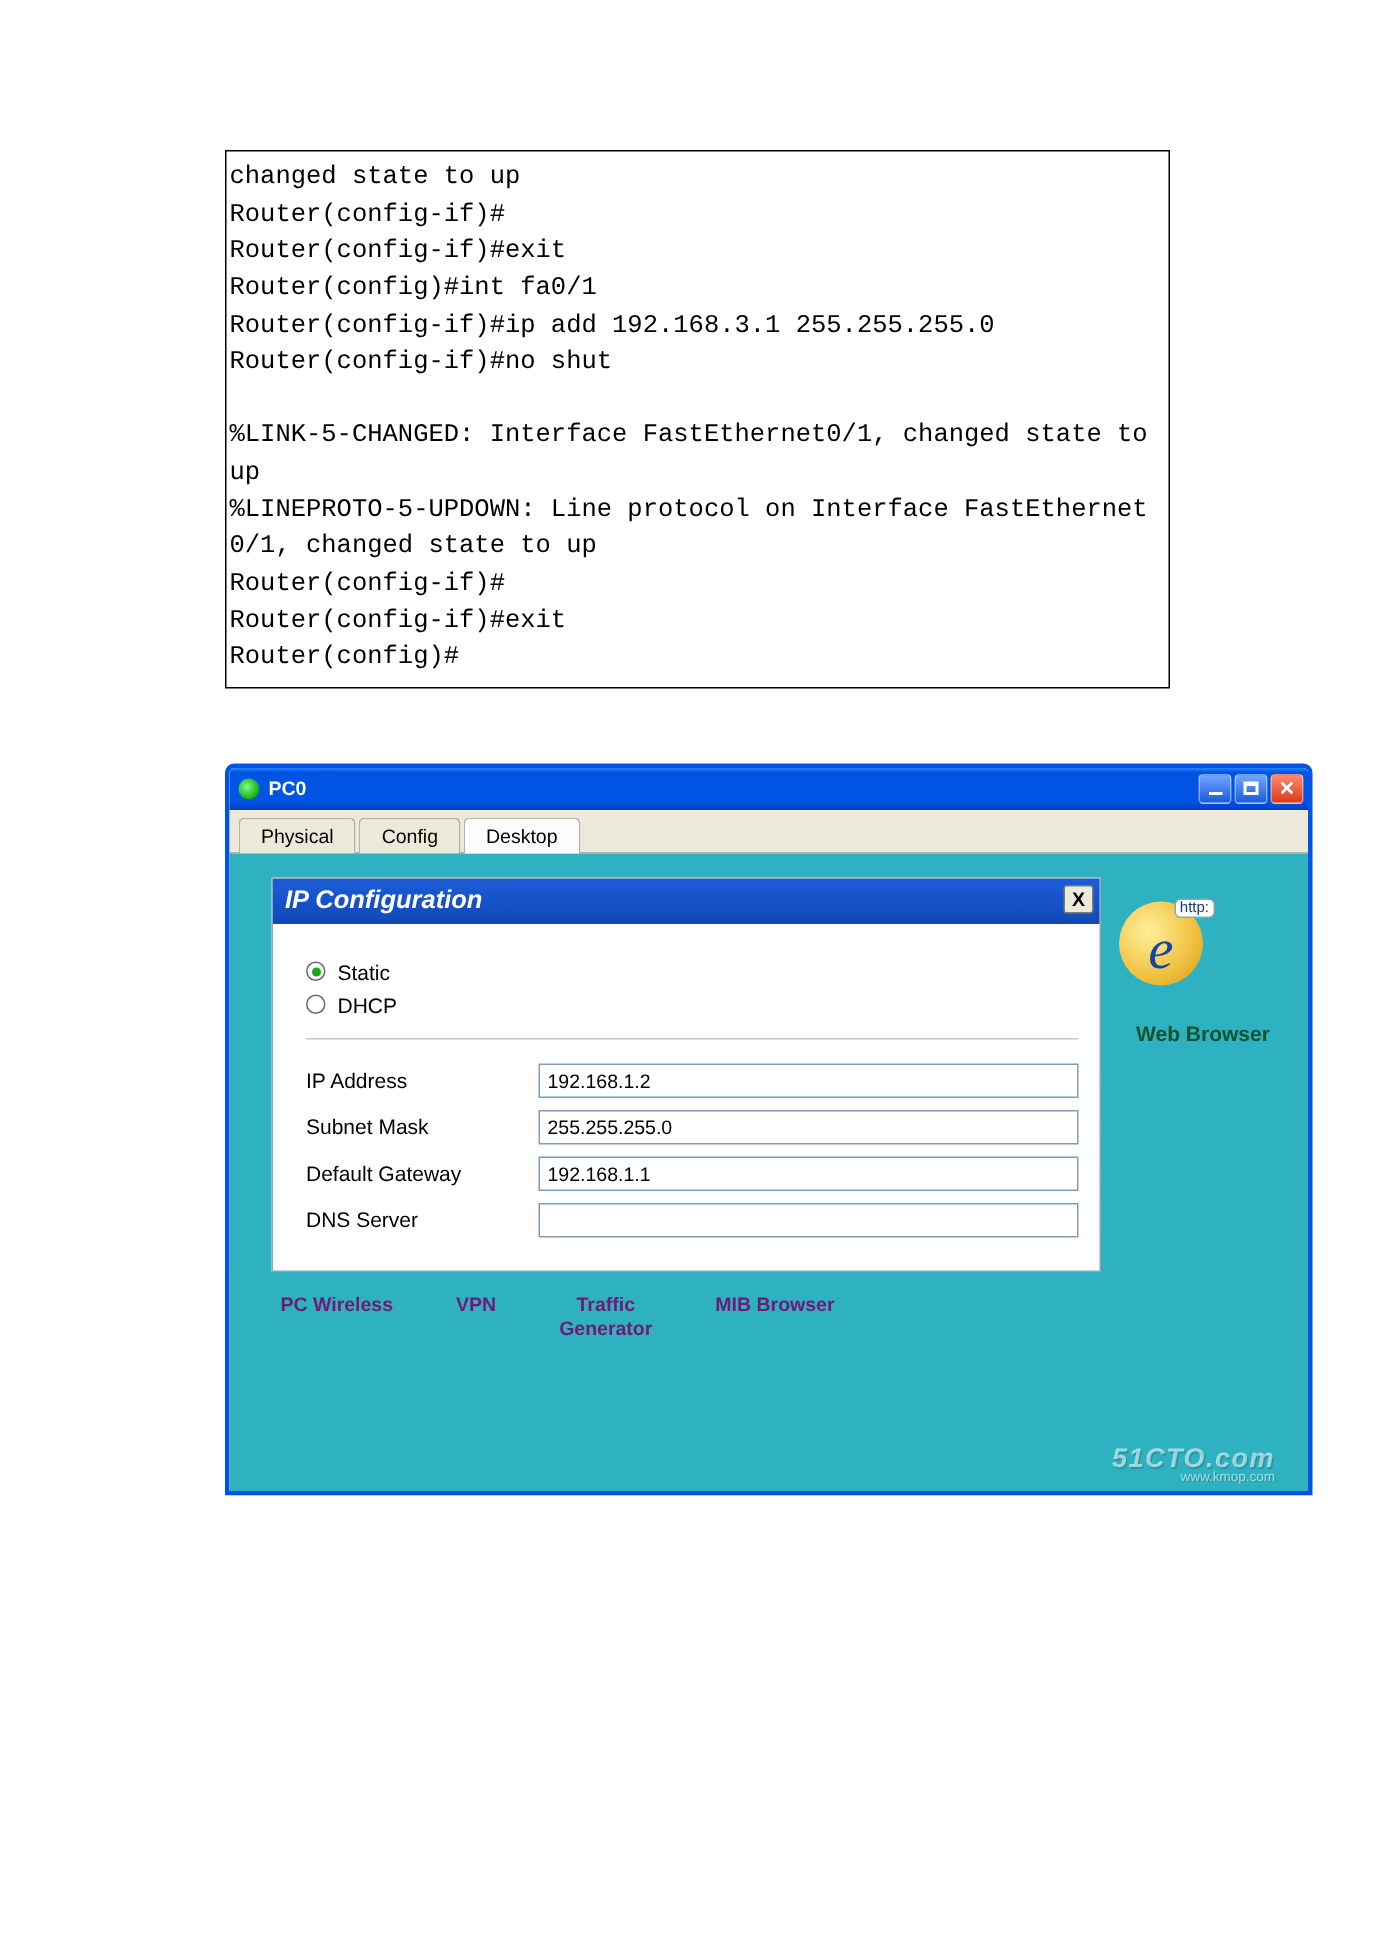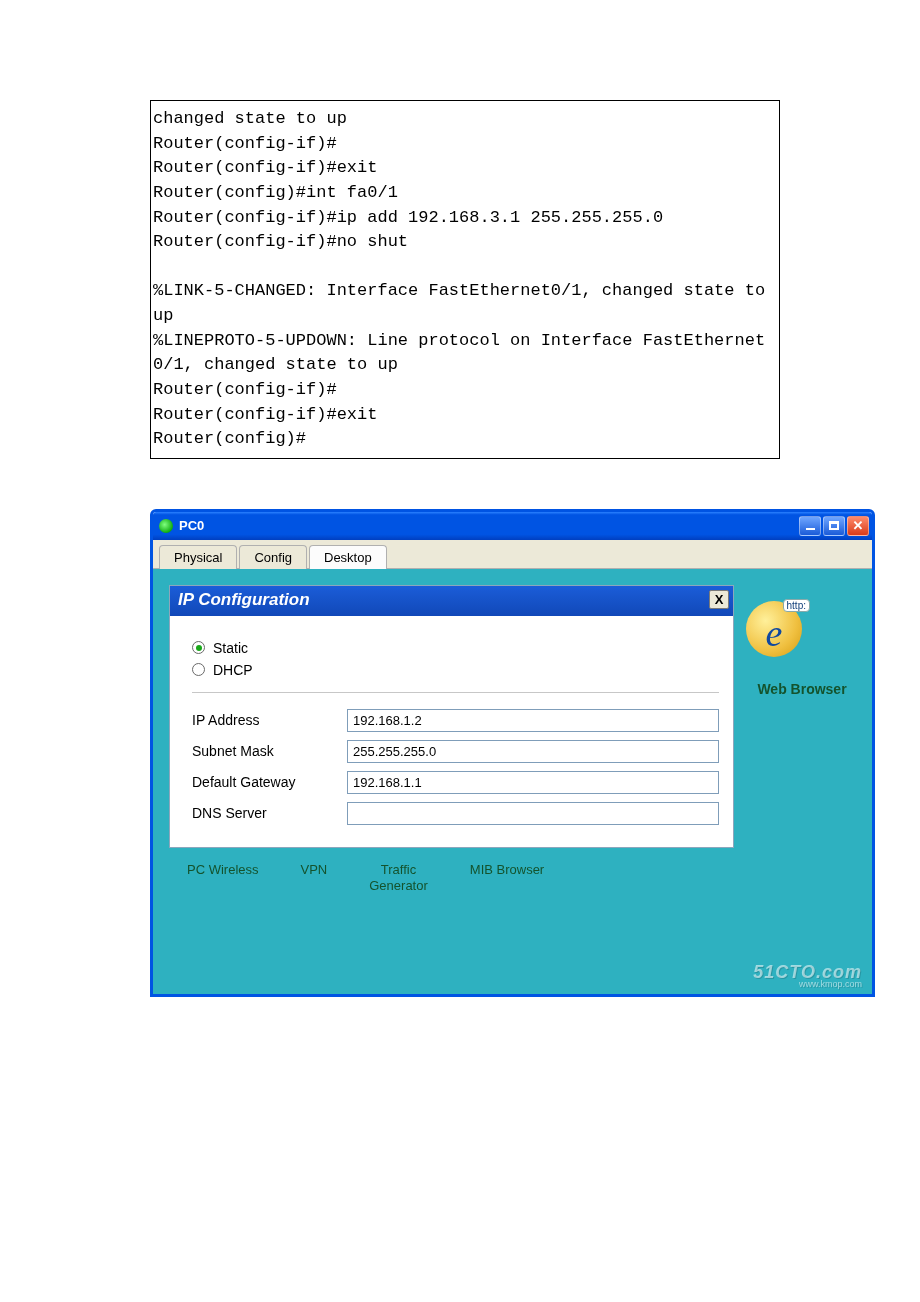--- a/index.html
+++ b/index.html
@@ -83,20 +83,21 @@
     background: #2eb1c0;
     padding: 16px 14px 100px 16px;
     display: flex;
     gap: 12px;
     position: relative;
   }
   .ipconf-panel {
     flex: 1;
     background: #fff;
     border: 1px solid #8ca6bc;
+    margin-left: 12px;
   }
   .ipconf-header {
     height: 30px;
     background: linear-gradient(#1b5dd8,#1148b8);
     color: #fff;
     font-weight: bold;
     font-style: italic;
     font-size: 17px;
     padding: 4px 4px 0 8px;
     display: flex;
@@ -136,23 +137,23 @@
     height: 23px;
     border: 1px solid #7f9db9;
     padding: 2px 5px;
     font-size: 13px;
     background: #fff;
   }
   .tools-row {
     display: flex;
     gap: 42px;
     padding: 14px 0 0 18px;
-    font-weight: normal;
-    font-size: 13px;
-    color: #14532d;
+    font-weight: bold;
+    font-size: 13px;
+    color: #701a75;
     align-items: flex-start;
   }
   .tools-row .tool { text-align: center; line-height: 1.25; }
 
   .side-col {
     width: 112px;
   }
   .browser-tile {
     height: 88px;
     background: #2eb1c0;
@@ -182,21 +183,21 @@
   }
   .browser-label {
     text-align: center;
     font-weight: bold;
     font-size: 14px;
     color: #14532d;
     margin-top: 8px;
   }
   .watermark {
     position: absolute;
-    right: 10px; bottom: 6px;
+    right: 22px; bottom: 6px;
     font-size: 18px;
     font-weight: bold;
     color: rgba(255,255,255,0.55);
     font-style: italic;
     letter-spacing: 1px;
     text-shadow: 1px 1px 0 rgba(0,0,0,0.15);
     line-height: 0.9;
     text-align: right;
   }
   .watermark .sub { font-size: 9px; font-weight: normal; letter-spacing: 0; font-style: normal; display:block; }

